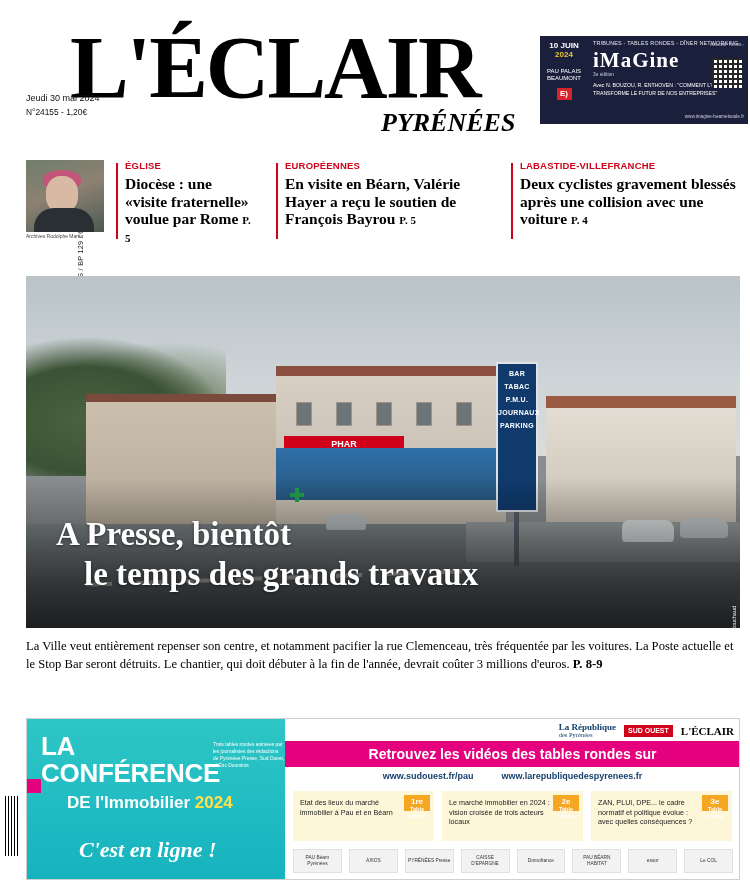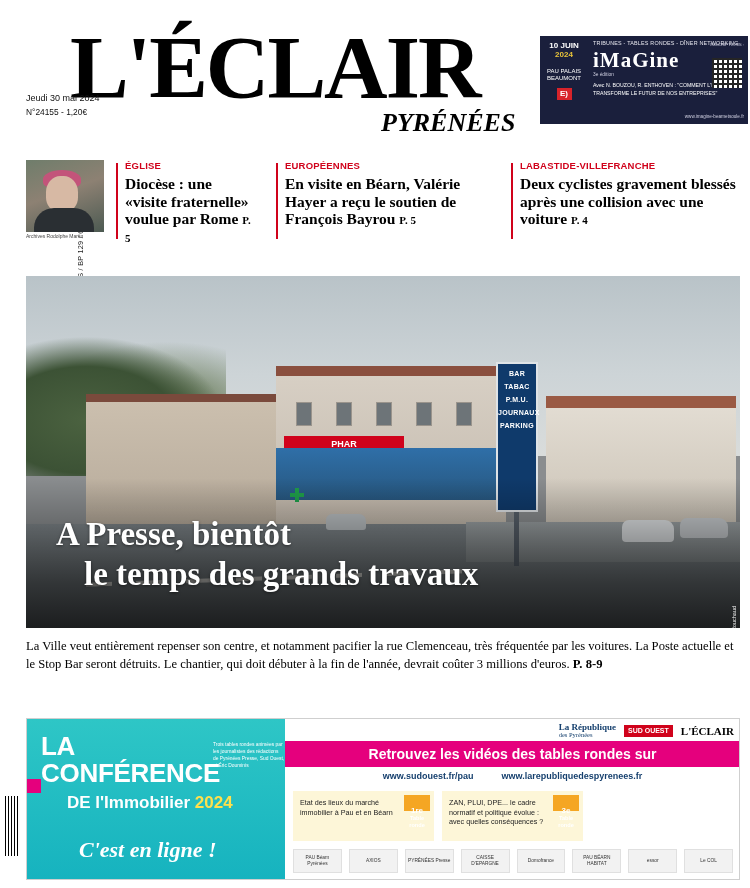--- a/index.html
+++ b/index.html
@@ -329,21 +329,21 @@
     position:absolute; left:0; top:52px; width:455px;
     display:flex; justify-content:center; gap:28px;
     font-family:"Liberation Sans",sans-serif; font-size:9px; color:#16406e; font-weight:bold;text-align:center;
   }
   .cards { position:absolute; left:8px; top:72px; width:440px; display:flex; gap:8px;}
   .card { width:141px; height:50px; background:#fdf6d8; position:relative; padding:7px 30px 5px 7px;
           font-family:"Liberation Sans",sans-serif; font-size:7.2px; line-height:1.35; color:#222;}
   .card .tab {
     position:absolute; right:4px; top:4px; width:26px; height:16px; background:#f5a623; color:#fff;
     font-family:"Liberation Sans",sans-serif; font-size:5.6px; font-weight:bold; text-align:center;
-    padding-top:11px; line-height:1.15;
+    padding-top:2px; line-height:1.15;
   }
   .card .tab b { display:block; font-size:8px;}
   .partners {
     position:absolute; left:8px; top:128px; width:440px; height:28px;
     display:flex; align-items:center; gap:7px;
   }
   .plogo {
     height:24px; flex:1; background:#f2f2f2; border:1px solid #e0e0e0;
     font-family:"Liberation Sans",sans-serif; font-size:4.8px; color:#333;
     display:flex; align-items:center; justify-content:center; text-align:center; padding:1px;
@@ -511,20 +511,27 @@
 
       <div class="cards">
         <div class="card">
           <span>Etat des lieux du marché immobilier à Pau et en Béarn</span>
           <div class="tab">
             <b>1re</b>
             <span>Table ronde</span>
           </div>
         </div>
         <div class="card">
+          <span>Le marché immobilier en 2024 : vision croisée de trois acteurs locaux</span>
+          <div class="tab">
+            <b>2e</b>
+            <span>Table ronde</span>
+          </div>
+        </div>
+        <div class="card">
           <span>ZAN, PLUI, DPE... le cadre normatif et politique évolue : avec quelles conséquences ?</span>
           <div class="tab">
             <b>3e</b>
             <span>Table ronde</span>
           </div>
         </div>
       </div>
 
       <div class="partners">
         <div class="plogo">PAU Béarn Pyrénées</div>

